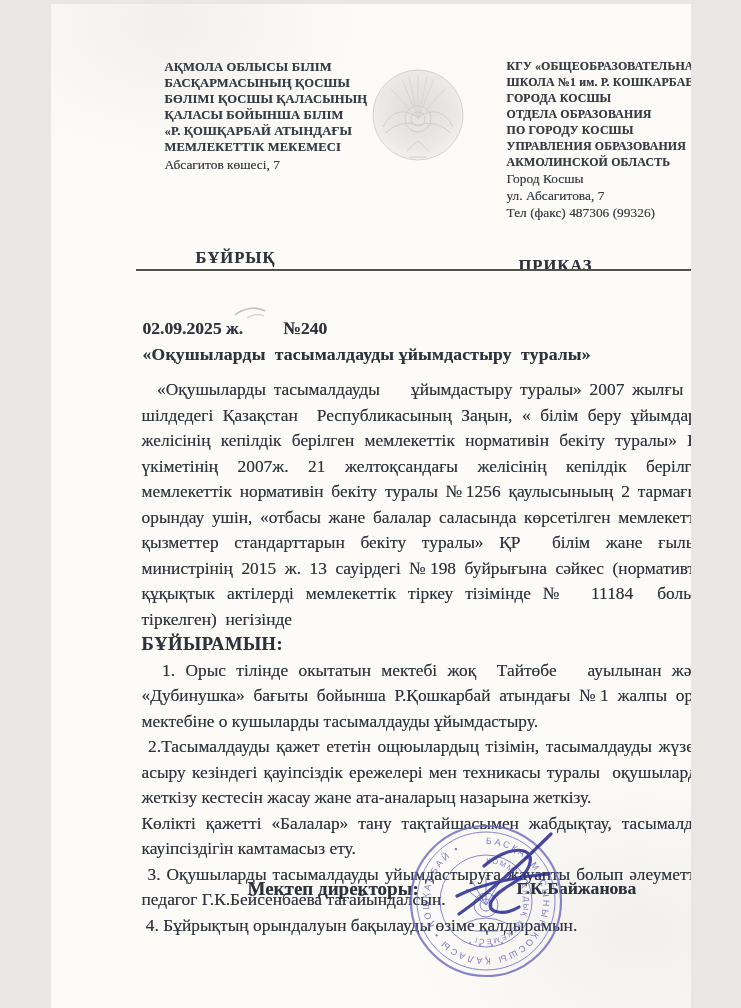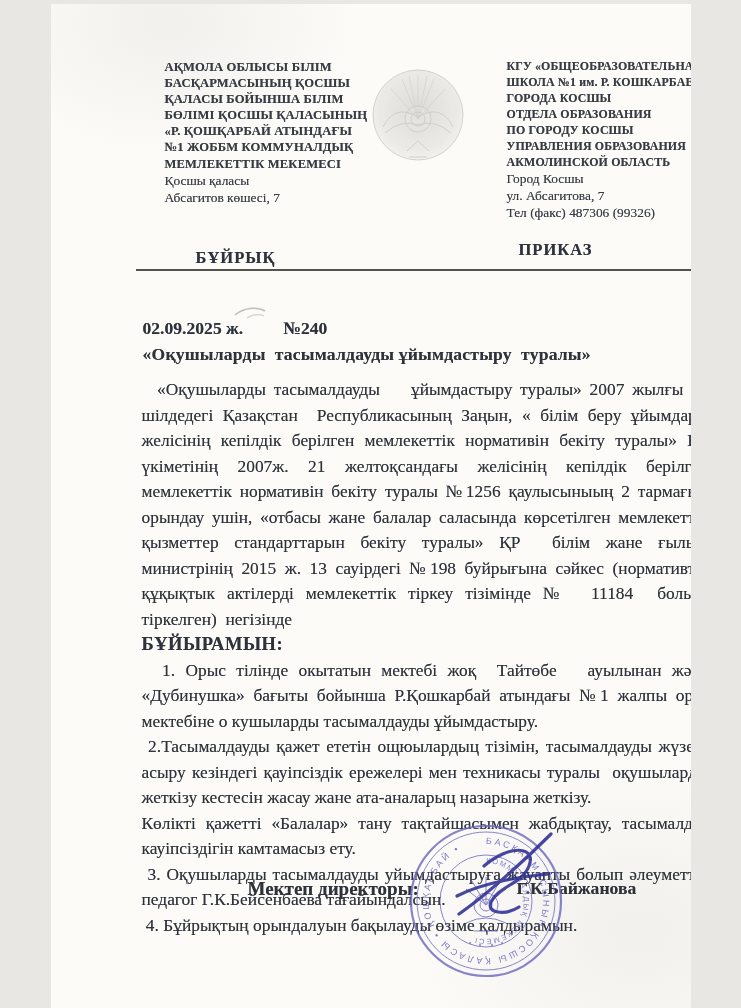--- a/index.html
+++ b/index.html
@@ -22,21 +22,21 @@
   .lh-left{position:absolute;left:114px;top:55px;width:220px;font-size:12.6px;line-height:16.1px;color:#363b44;}
   .lh-right{position:absolute;left:456px;top:54px;width:205px;font-size:11.9px;line-height:16px;color:#363b44;}
   .lh-bold{font-weight:bold;letter-spacing:.15px;}
   .lh-plain{font-weight:normal;font-size:13.4px;line-height:17px;}
 
   
   .emblem{position:absolute;left:318px;top:63px;width:98px;height:98px;opacity:.85;}
 
   
   .title-kk{position:absolute;left:145px;top:244px;font-weight:bold;font-size:16.5px;letter-spacing:1px;}
-  .title-ru{position:absolute;left:468px;top:236px;font-weight:bold;font-size:16.5px;letter-spacing:1px;}
+  .title-ru{position:absolute;left:468px;top:252px;font-weight:bold;font-size:16.5px;letter-spacing:1px;}
   .rule{position:absolute;left:85px;top:265px;width:603px;height:2px;background:#53534e;}
 
   .order-meta{position:absolute;left:92px;top:314px;font-weight:bold;font-size:17.6px;}
   .order-num{margin-left:40px;}
   .subject{position:absolute;left:92px;top:340px;font-weight:bold;font-size:17.6px;letter-spacing:.2px;}
 
   
   .body-text{position:absolute;left:91px;top:373px;width:567px;font-size:17.4px;line-height:25.5px;text-align:justify;}
   .body-text p{margin:0;}
   .resolve{font-weight:bold;font-size:18.5px;letter-spacing:.5px;}
@@ -51,26 +51,24 @@
   .overlay{position:absolute;left:0;top:0;width:741px;height:1008px;pointer-events:none;}
 </style>
 </head>
 <body>
 
 <div class="page">
 
   <div class="lh-left soft">
     <div class="lh-bold">АҚМОЛА ОБЛЫСЫ БІЛІМ</div>
     <div class="lh-bold">БАСҚАРМАСЫНЫҢ ҚОСШЫ</div>
+    <div class="lh-bold">БӨЛІМІ ҚОСШЫ ҚАЛАСЫНЫҢ</div>
     <div class="lh-bold">ҚАЛАСЫ БОЙЫНША БІЛІМ</div>
-    <div class="lh-bold">БӨЛІМІ ҚОСШЫ ҚАЛАСЫНЫҢ</div>
     <div class="lh-bold">«Р. ҚОШҚАРБАЙ АТЫНДАҒЫ</div>
-    <div class="lh-bold">№1 ЖОББМ КОММУНАЛДЫҚ</div>
     <div class="lh-bold">МЕМЛЕКЕТТІК МЕКЕМЕСІ</div>
-    <div class="lh-plain">Қосшы қаласы</div>
     <div class="lh-plain">Абсагитов көшесі, 7</div>
   </div>
 
   <svg class="emblem" viewBox="0 0 98 98">
     <defs>
       <radialGradient id="emg" cx="50%" cy="45%" r="60%">
         <stop offset="0%" stop-color="#d8d7d3"></stop>
         <stop offset="70%" stop-color="#e8e7e4"></stop>
         <stop offset="100%" stop-color="#f3f2ef"></stop>
       </radialGradient>

